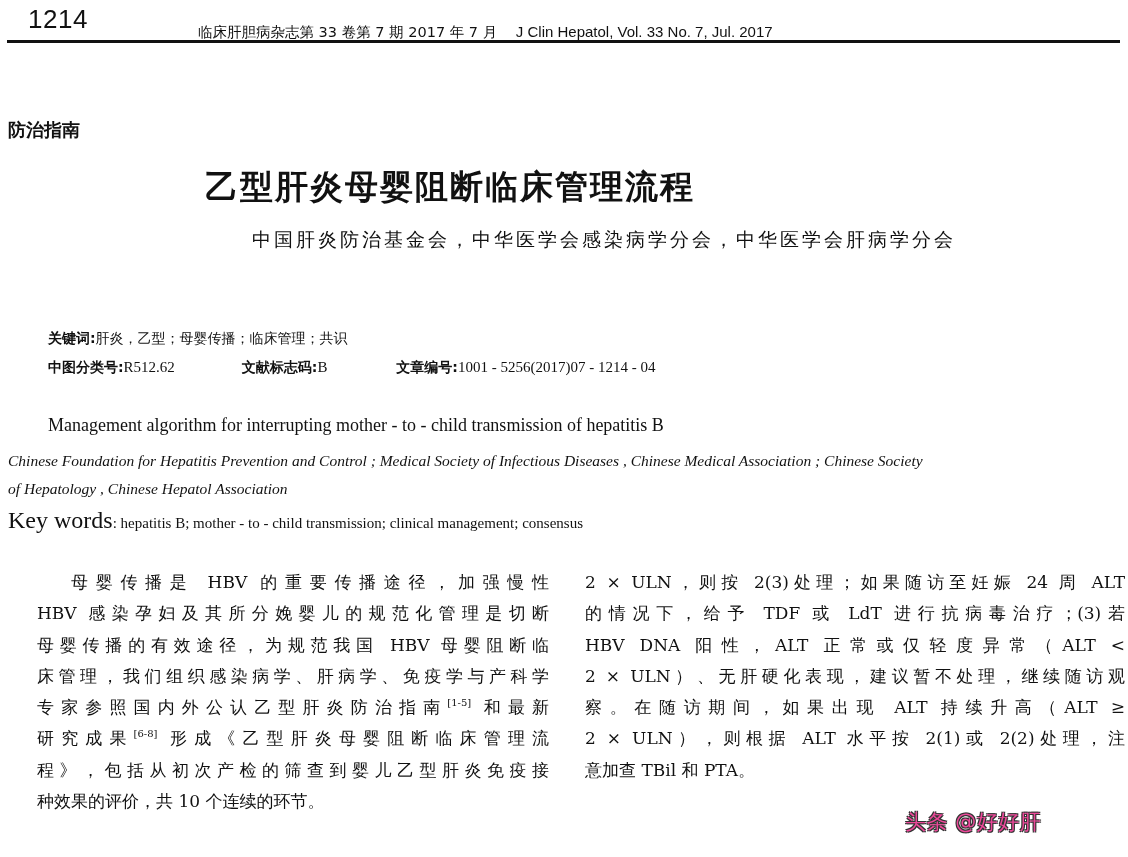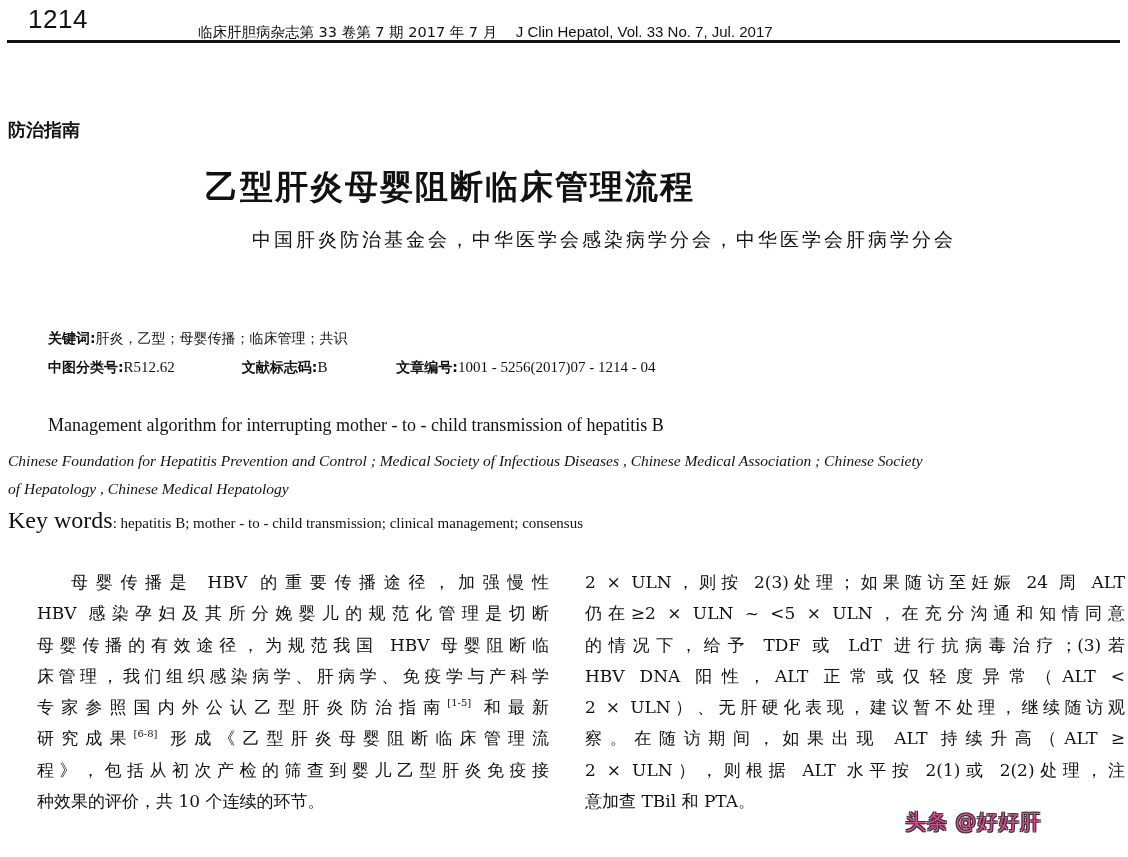--- a/index.html
+++ b/index.html
@@ -108,40 +108,39 @@
   <span class="lbl">中图分类号:</span><span class="val">R512.62</span>
   <span class="gap1"></span>
   <span class="lbl">文献标志码:</span><span class="val">B</span>
   <span class="gap2"></span>
   <span class="lbl">文章编号:</span><span class="val">1001 - 5256(2017)07 - 1214 - 04</span>
 </div>
 
 <div class="abs en-title">Management algorithm for interrupting mother - to - child transmission of hepatitis B</div>
 <div class="abs en-affil">
   <div>Chinese Foundation for Hepatitis Prevention and Control ; Medical Society of Infectious Diseases , Chinese Medical Association ; Chinese Society</div>
-  <div>of Hepatology , Chinese Medical Hepatology</div>
+  <div>of Hepatology , Chinese Hepatol Association</div>
 </div>
 <div class="abs en-keywords">
   <span class="lbl">Key words</span><span>: hepatitis B; mother - to - child transmission; clinical management; consensus</span>
 </div>
 
 <div class="abs column col-left">
   <span class="line indent">母婴传播是 HBV 的重要传播途径，加强慢性</span>
   <span class="line">HBV 感染孕妇及其所分娩婴儿的规范化管理是切断</span>
   <span class="line">母婴传播的有效途径，为规范我国 HBV 母婴阻断临</span>
   <span class="line">床管理，我们组织感染病学、肝病学、免疫学与产科学</span>
   <span class="line"><span>专家参照国内外公认乙型肝炎防治指南</span><sup>[1-5]</sup> <span>和最新</span></span>
   <span class="line"><span>研究成果</span><sup>[6-8]</sup> <span>形成《乙型肝炎母婴阻断临床管理流</span></span>
   <span class="line">程》，包括从初次产检的筛查到婴儿乙型肝炎免疫接</span>
   <span class="line last">种效果的评价，共 10 个连续的环节。</span>
 </div>
 
 <div class="abs column col-right">
   <span class="line">2 × ULN，则按 2(3)处理；如果随访至妊娠 24 周 ALT</span>
-  <span class="line">仍在≥2 × ULN ~ &lt;5 × ULN，在充分沟通和知情同意</span>
   <span class="line">的情况下，给予 TDF 或 LdT 进行抗病毒治疗；(3)若</span>
   <span class="line">HBV DNA 阳性，ALT 正常或仅轻度异常（ALT &lt;</span>
   <span class="line">2 × ULN）、无肝硬化表现，建议暂不处理，继续随访观</span>
   <span class="line">察。在随访期间，如果出现 ALT 持续升高（ALT ≥</span>
   <span class="line">2 × ULN），则根据 ALT 水平按 2(1)或 2(2)处理，注</span>
   <span class="line last">意加查 TBil 和 PTA。</span>
 </div>
 
 <div class="abs watermark">头条 @好好肝</div>
 

